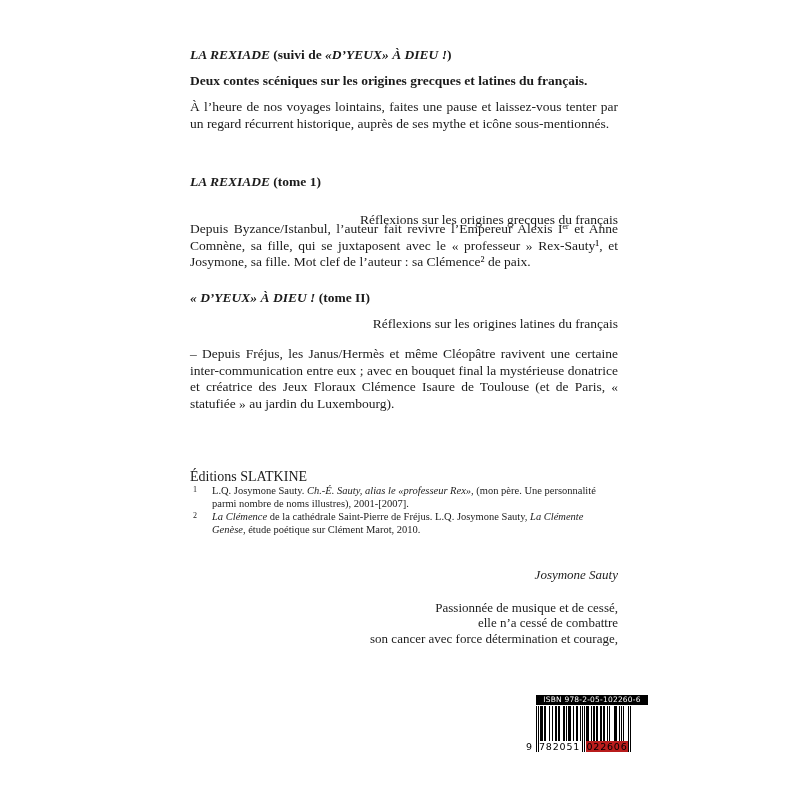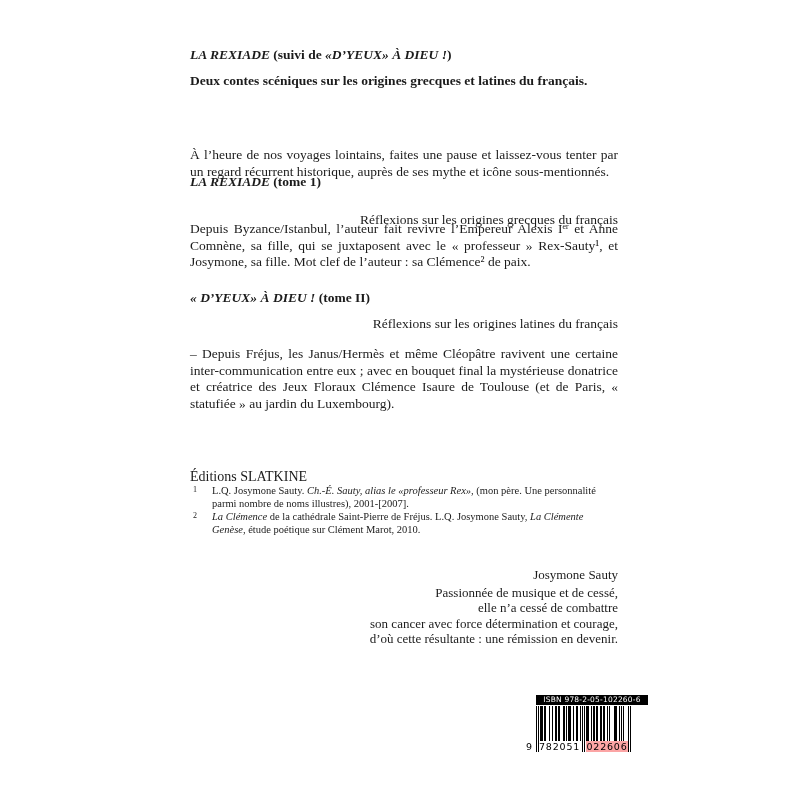--- a/index.html
+++ b/index.html
@@ -13,52 +13,52 @@
     overflow:hidden;
   }
   .blk{position:absolute;left:190px;width:428px;font-size:13.5px;line-height:16.5px;}
   .bi{font-weight:bold;font-style:italic;}
   .b{font-weight:bold;}
   .i{font-style:italic;}
   .justify{text-align:justify;}
   .right{text-align:right;}
   #title{top:41px;margin-top:6px;}
   #subtitle{top:73px;font-weight:bold;}
-  #intro{top:99px;margin-top:48px;}
+  #intro{top:99px;}
   #h-tome1{top:174px;}
   #tagline1{top:192px;margin-top:20px;}
   #body1{top:221px;}
   #h-tome2{top:290px;}
   #tagline2{top:316px;}
   #body2{top:346px;}
   #publisher{top:471px;font-size:14px;line-height:12px;}
   #footnotes{top:485px;font-size:10.5px;line-height:12.5px;}
   .fn{position:relative;padding-left:22px;margin-bottom:1px;}
   .fn .marker{position:absolute;left:3px;top:-1px;font-size:8px;}
   #signature{top:567px;font-size:13px;line-height:15.5px;}
-  #signature .name{margin-bottom:2px;}
+  #signature .name{font-style:italic;margin-bottom:17px;}
   
   #barcode{position:absolute;left:526px;top:695px;width:112px;}
   .isbn-strip{
     margin-left:10px;width:112px;background:#000;color:#fff;
     font-family:"DejaVu Sans","Liberation Sans",sans-serif;
     font-size:7.5px;line-height:10px;text-align:center;letter-spacing:0.2px;
     white-space:nowrap;
   }
   .bars-area{position:relative;height:49px;}
   .bars-area svg{position:absolute;left:10px;top:1px;}
   .bars-area svg rect{fill:#000;}
   .bc-digit,.bc-group{
     position:absolute;top:36px;height:11px;
     font-family:"DejaVu Sans","Liberation Sans",sans-serif;
     font-size:9.5px;line-height:11px;color:#000;
   }
   .bc-d0{left:0px;}
   .bc-g1{left:13px;width:42px;background:#fff;text-align:left;letter-spacing:0.8px;}
-  .bc-g2{left:60px;width:42px;background:#fca5a5;text-align:center;letter-spacing:0.8px;}
+  .bc-g2{left:60px;width:42px;background:#b91c1c;text-align:center;letter-spacing:0.8px;}
 </style>
 </head>
 <body>
 
 <div class="page">
 
   <div class="blk" id="title">
     <span class="bi">LA REXIADE</span><span class="b"> (suivi de </span><span class="bi">«D’YEUX» À DIEU !</span><span class="b">)</span>
   </div>
 
@@ -91,21 +91,20 @@
     <div class="fn">
       <span class="marker">2</span><span class="i">La Clémence</span><span> de la cathédrale Saint-Pierre de Fréjus. L.Q. Josymone Sauty, </span><span class="i">La Clémente Genèse</span><span>, étude poétique sur Clément Marot, 2010.</span>
     </div>
   </div>
 
   <div class="blk right" id="signature">
     <div class="name">Josymone Sauty</div>
     <div>Passionnée de musique et de cessé,</div>
     <div>elle n’a cessé de combattre</div>
     <div>son cancer avec force détermination et courage,</div>
-    <div>d’où cette résultante : une rémission en devenir.</div>
   </div>
 
   <div id="barcode">
     <div class="isbn-strip">ISBN 978-2-05-102260-6</div>
     <div class="bars-area">
       <svg width="95" height="47" viewBox="0 0 95 47" xmlns="http://www.w3.org/2000/svg">
           <rect x="0" y="0" width="1" height="46"></rect>
           <rect x="2" y="0" width="1" height="46"></rect>
           <rect x="4" y="0" width="1" height="35"></rect>
           <rect x="5" y="0" width="1" height="35"></rect>

